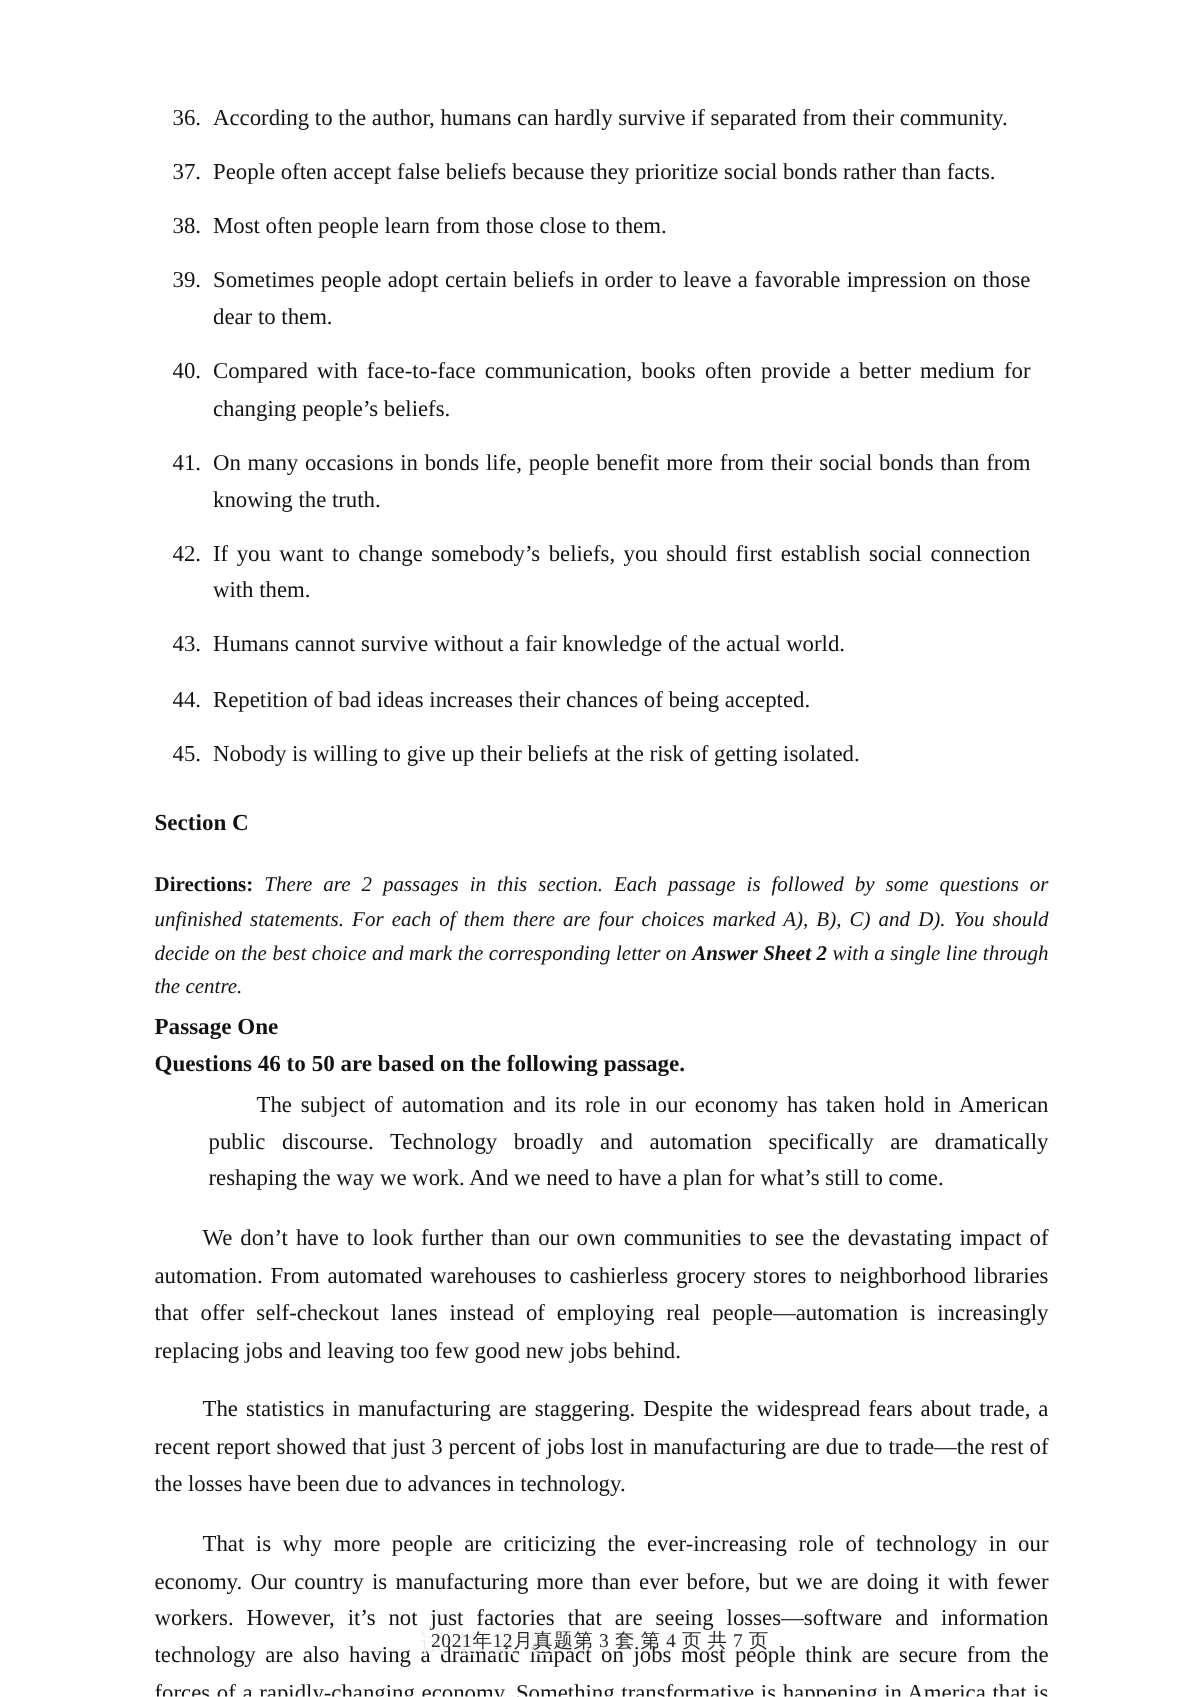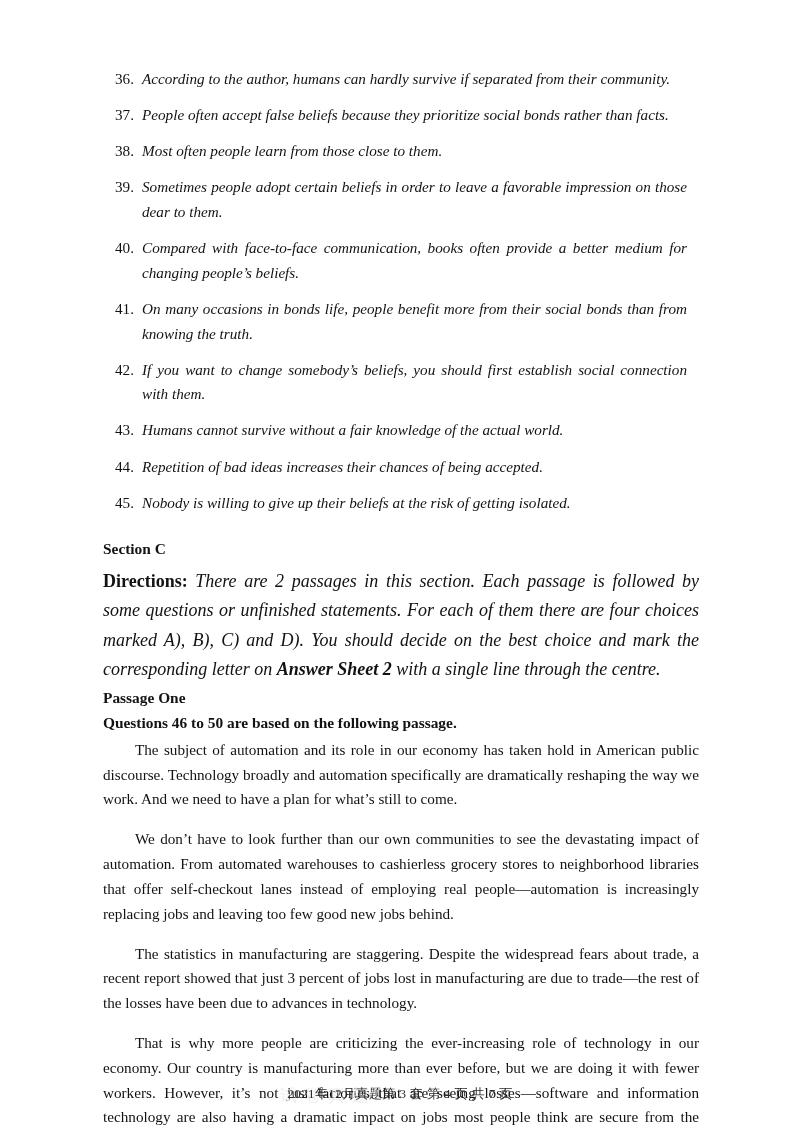--- a/index.html
+++ b/index.html
@@ -49,36 +49,36 @@
   }
   .q-item:last-child { margin-bottom: 0; }
   .q-num {
     position: absolute;
     left: 0;
     top: 0;
     width: 24px;
     font-size: 15.2px;
     text-align: left;
   }
-  .q-text { display: block; font-style: italic; }
+  .q-text { display: block; }
   .q-item.single .q-text { text-align: left; }
 
   
   .section-head {
     font-weight: bold;
     font-size: 15.4px;
     line-height: 1.6;
     margin-top: 22px;
   }
   .directions {
-    font-size: 18px;
+    font-size: 14px;
     line-height: 1.63;
     text-align: justify;
     text-justify: inter-word;
-    margin-top: 5px;
+    margin-top: 18px;
     font-family: Liberation Serif, serif;
   }
   .directions .dir-label {
     font-weight: bold;
     font-style: normal;
   }
   .directions .dir-body { font-style: italic; }
   .directions .dir-strong {
     font-style: italic;
     font-weight: bold;
@@ -99,21 +99,21 @@
 
   
   .para {
     font-size: 15.2px;
     line-height: 1.63;
     text-align: justify;
     text-justify: inter-word;
     text-indent: 32px;
     margin-top: 12.5px;
   }
-  .para.first { margin-top: 2px; }
+  .para.first { margin-top: 2px; margin-left: 36px; }
   .para.clipped {
     
   }
 
   
   #footer {
     position: absolute;
     left: 0;
     top: 1085px;
     width: 800px;

